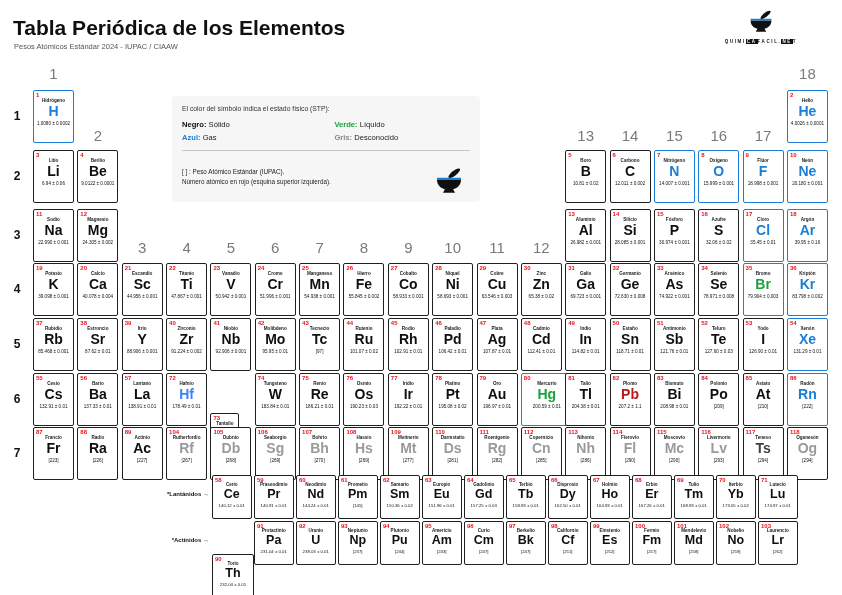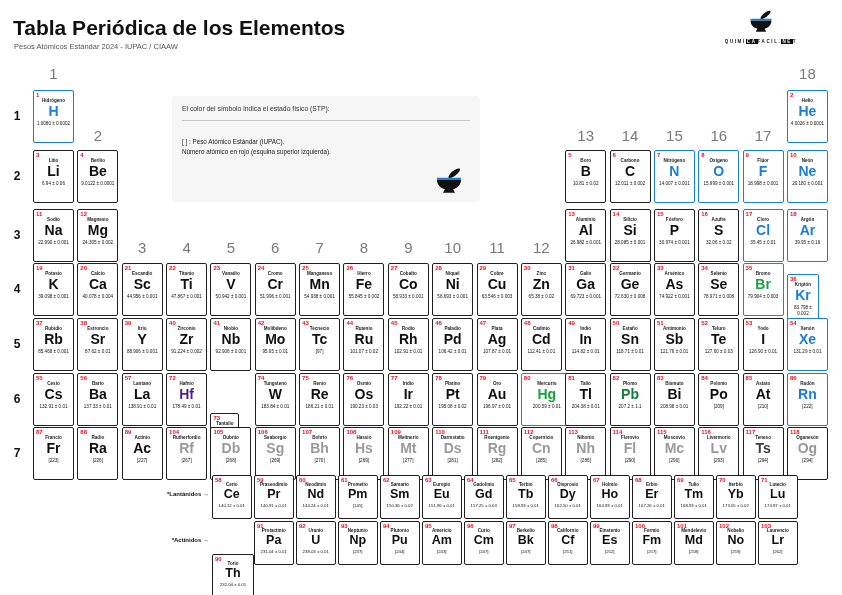--- a/index.html
+++ b/index.html
@@ -62,20 +62,26 @@
         <path d="M4 16 h32 c0 6.5 -4.8 11 -10.5 12.2 l2.5 4.8 h-16 l2.5 -4.8 C8.8 27 4 22.5 4 16 z" fill="#101010"></path>
       </svg>
     </span>
     <div class="logo-text">
       <span>QUIMI</span><span class="inv">CA</span><span>FACIL.</span><span class="inv">NE</span><span>T</span>
     </div>
   </div>
 
   <div class="legend">
     <div class="intro">El color del símbolo indica el estado físico (STP):</div>
+    <div class="states">
+      <div><span class="state-label c-negro">Negro:</span> <span>Sólido</span></div>
+      <div><span class="state-label c-verde">Verde:</span> <span>Líquido</span></div>
+      <div><span class="state-label c-azul">Azul:</span> <span>Gas</span></div>
+      <div><span class="state-label c-gris">Gris:</span> <span>Desconocido</span></div>
+    </div>
     <hr>
     <div class="notes">
       <div>[ ] : Peso Atómico Estándar (IUPAC).</div>
       <div>Número atómico en rojo (esquina superior izquierda).</div>
     </div>
     <span class="legend-icon">
       <svg viewBox="0 0 40 36">
         <ellipse cx="27" cy="7" rx="9.5" ry="3.2" transform="rotate(-38 27 7)" fill="#101010"></ellipse>
         <rect x="4" y="13" width="32" height="3" fill="#1b7ed6"></rect>
         <path d="M4 16 h32 c0 6.5 -4.8 11 -10.5 12.2 l2.5 4.8 h-16 l2.5 -4.8 C8.8 27 4 22.5 4 16 z" fill="#101010"></path>
@@ -319,21 +325,21 @@
         <span class="nm">Selenio</span>
         <span class="sy" style="color: rgb(15, 15, 15);">Se</span>
         <span class="wt">78.971 ± 0.008</span>
       </div>
       <div class="cell" style="left: 742.6px; top: 263px; width: 41px; height: 53px; border-color: rgb(23, 163, 60);">
         <span class="z" style="color: rgb(232, 17, 28);">35</span>
         <span class="nm">Bromo</span>
         <span class="sy" style="color: rgb(23, 163, 60);">Br</span>
         <span class="wt">79.904 ± 0.003</span>
       </div>
-      <div class="cell" style="left: 786.95px; top: 274px; width: 32px; height: 53px; border-color: rgb(27, 126, 214);">
+      <div class="cell" style="left: 786.95px; top: 263px; width: 41px; height: 53px; border-color: rgb(27, 126, 214);">
         <span class="z" style="color: rgb(232, 17, 28);">36</span>
         <span class="nm">Kriptón</span>
         <span class="sy" style="color: rgb(27, 126, 214);">Kr</span>
         <span class="wt">83.798 ± 0.002</span>
       </div>
       <div class="cell" style="left: 33px; top: 318px; width: 41px; height: 53px; border-color: rgb(31, 31, 31);">
         <span class="z" style="color: rgb(232, 17, 28);">37</span>
         <span class="nm">Rubidio</span>
         <span class="sy" style="color: rgb(15, 15, 15);">Rb</span>
         <span class="wt">85.468 ± 0.001</span>
@@ -454,21 +460,21 @@
       </div>
       <div class="cell" style="left: 121.7px; top: 373px; width: 41px; height: 53px; border-color: rgb(31, 31, 31);">
         <span class="z" style="color: rgb(232, 17, 28);">57</span>
         <span class="nm">Lantano</span>
         <span class="sy" style="color: rgb(15, 15, 15);">La</span>
         <span class="wt">138.91 ± 0.01</span>
       </div>
       <div class="cell" style="left: 166.05px; top: 373px; width: 41px; height: 53px; border-color: rgb(31, 31, 31);">
         <span class="z" style="color: rgb(232, 17, 28);">72</span>
         <span class="nm">Hafnio</span>
-        <span class="sy" style="color: #4c1d95;">Hf</span>
+        <span class="sy" style="color: #3b82f6;">Hf</span>
         <span class="wt">178.49 ± 0.01</span>
       </div>
       <div class="cell" style="left: 210.4px; top: 373px; width: 29px; height: 53px; border-color: rgb(31, 31, 31); margin-top: 40px;">
         <span class="z" style="color: rgb(232, 17, 28);">73</span>
         <span class="nm">Tantalio</span>
         <span class="sy" style="color: rgb(15, 15, 15);">Ta</span>
         <span class="wt">180.95 ± 0.01</span>
       </div>
       <div class="cell" style="left: 254.75px; top: 373px; width: 41px; height: 53px; border-color: rgb(31, 31, 31);">
         <span class="z" style="color: rgb(232, 17, 28);">74</span>
@@ -514,21 +520,21 @@
       </div>
       <div class="cell" style="left: 565.2px; top: 373px; width: 41px; height: 53px; border-color: rgb(31, 31, 31);">
         <span class="z" style="color: rgb(232, 17, 28);">81</span>
         <span class="nm">Talio</span>
         <span class="sy" style="color: rgb(15, 15, 15);">Tl</span>
         <span class="wt">204.38 ± 0.01</span>
       </div>
       <div class="cell" style="left: 609.55px; top: 373px; width: 41px; height: 53px; border-color: rgb(31, 31, 31);">
         <span class="z" style="color: rgb(232, 17, 28);">82</span>
         <span class="nm">Plomo</span>
-        <span class="sy" style="color: #15803d;">Pb</span>
+        <span class="sy" style="color: #b91c1c;">Pb</span>
         <span class="wt">207.2 ± 1.1</span>
       </div>
       <div class="cell" style="left: 653.9px; top: 373px; width: 41px; height: 53px; border-color: rgb(31, 31, 31);">
         <span class="z" style="color: rgb(232, 17, 28);">83</span>
         <span class="nm">Bismuto</span>
         <span class="sy" style="color: rgb(15, 15, 15);">Bi</span>
         <span class="wt">208.98 ± 0.01</span>
       </div>
       <div class="cell" style="left: 698.25px; top: 373px; width: 41px; height: 53px; border-color: rgb(31, 31, 31);">
         <span class="z" style="color: rgb(232, 17, 28);">84</span>

